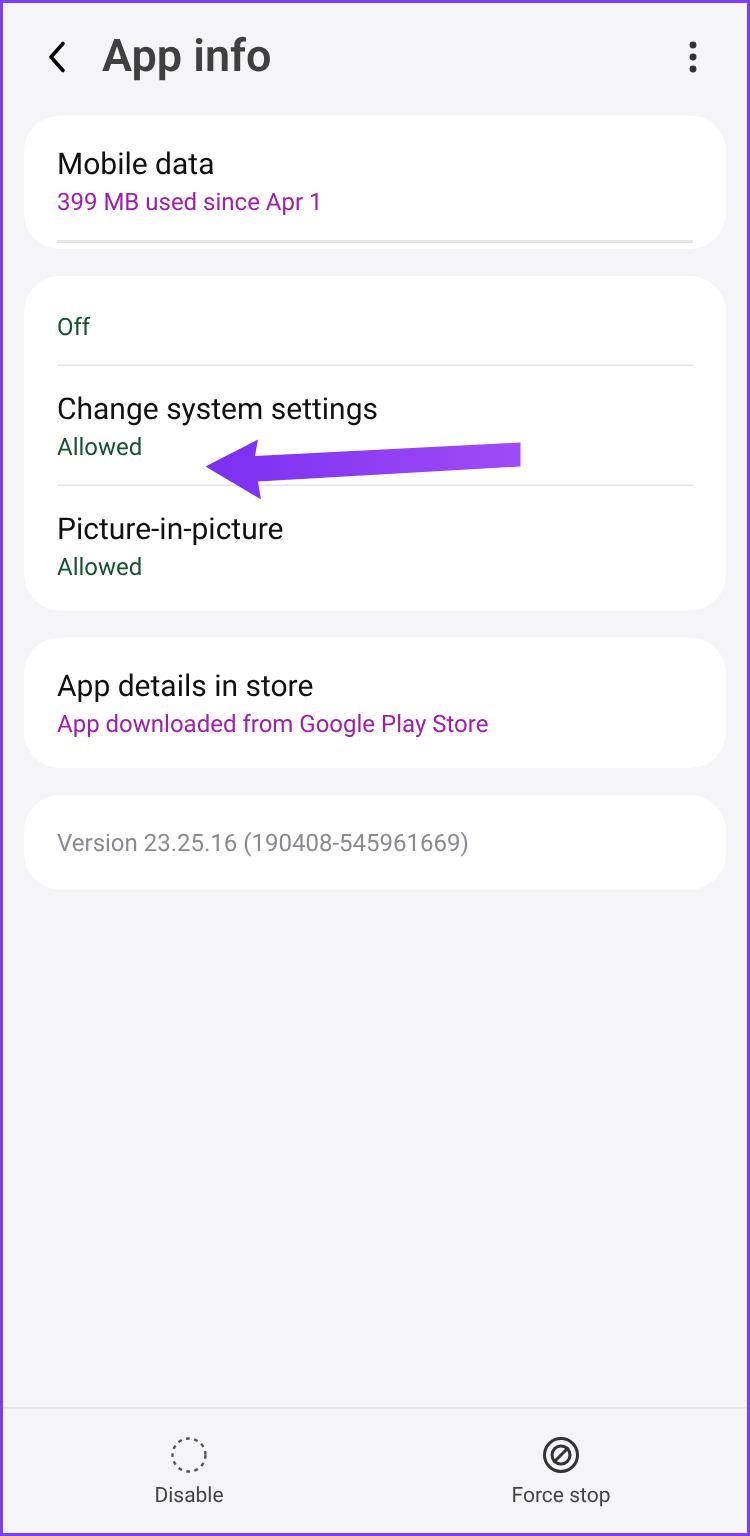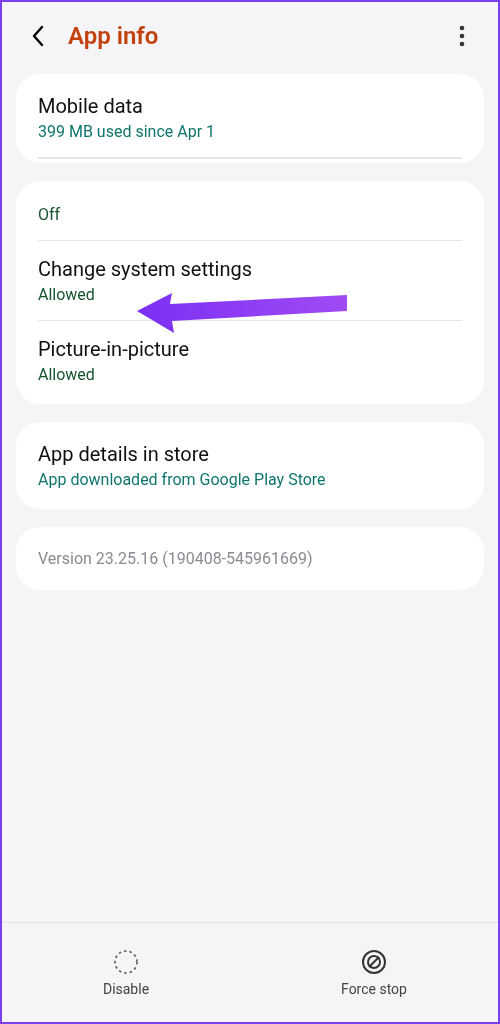--- a/index.html
+++ b/index.html
@@ -19,23 +19,23 @@
     }
     .back-btn {
       width: 32px;
       height: 32px;
       display: flex;
       align-items: center;
       justify-content: center;
       margin-right: 14px;
     }
     .title {
-      font-size: 24px;
+      font-size: 30px;
       font-weight: 600;
-      color: #c2410c;
+      color: #404040;
       flex: 1;
     }
     .more-btn {
       width: 32px;
       height: 32px;
       display: flex;
       align-items: center;
       justify-content: center;
     }
     .card {
@@ -52,21 +52,21 @@
       background: #e4e4e8;
       margin: 0 22px;
     }
     .row-title {
       font-size: 20px;
       color: #111;
       margin-bottom: 4px;
     }
     .row-sub {
       font-size: 16px;
-      color: #0f766e;
+      color: #a21caf;
     }
     .row-value {
       font-size: 16px;
       color: #14532d;
       margin-top: 4px;
     }
     .version-card {
       background: #fff;
       border-radius: 24px;
       margin: 0 14px 18px 14px;
@@ -77,21 +77,21 @@
       color: #8a8a92;
     }
     .footer {
       position: absolute;
       bottom: 0;
       left: 0;
       right: 0;
       display: flex;
       border-top: 1px solid #e4e4e8;
       background: #f5f5f7;
-      height: 100px;
+      height: 84px;
     }
     .footer-btn {
       flex: 1;
       display: flex;
       flex-direction: column;
       align-items: center;
       justify-content: center;
       gap: 6px;
     }
     .footer-label {

